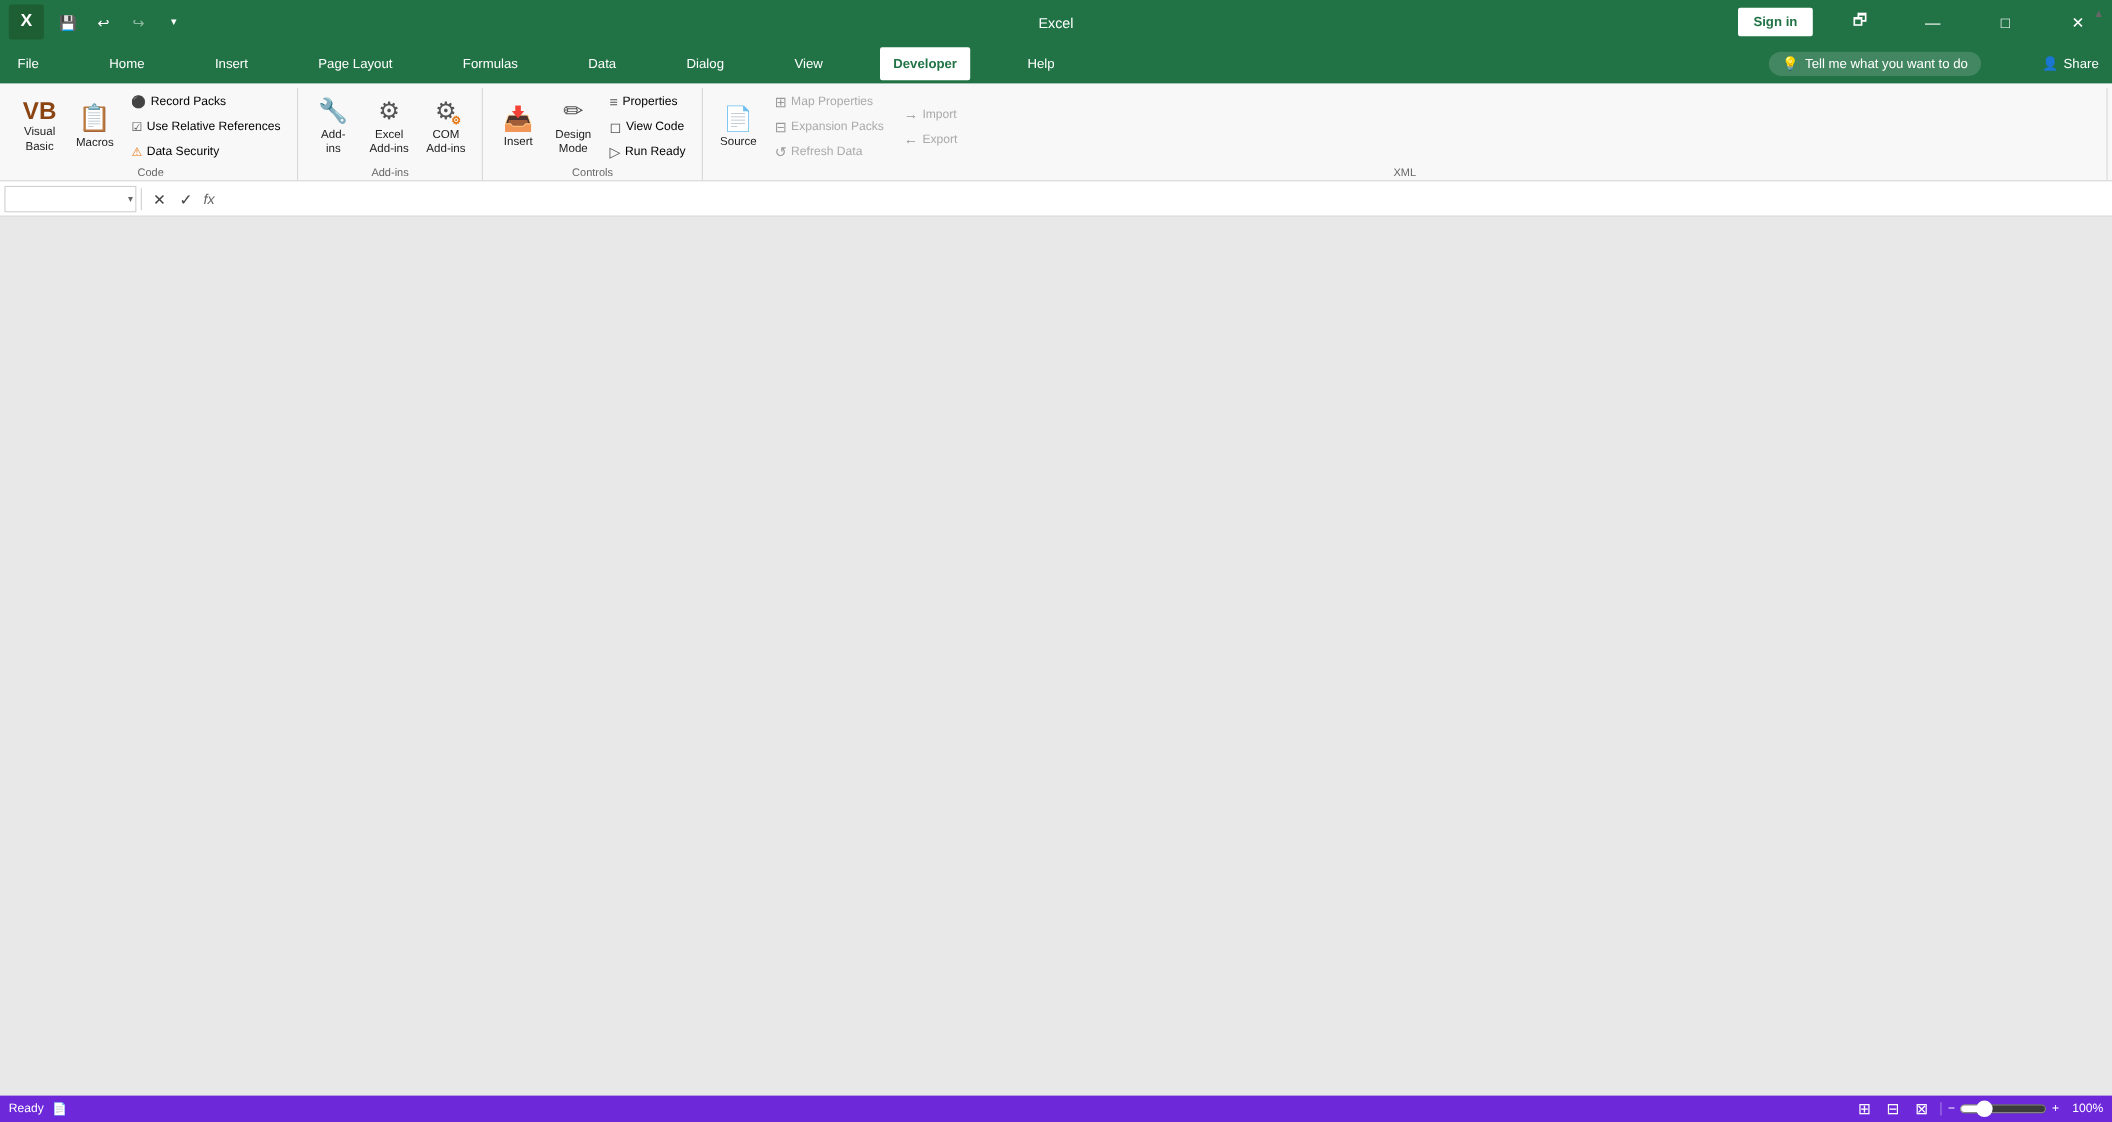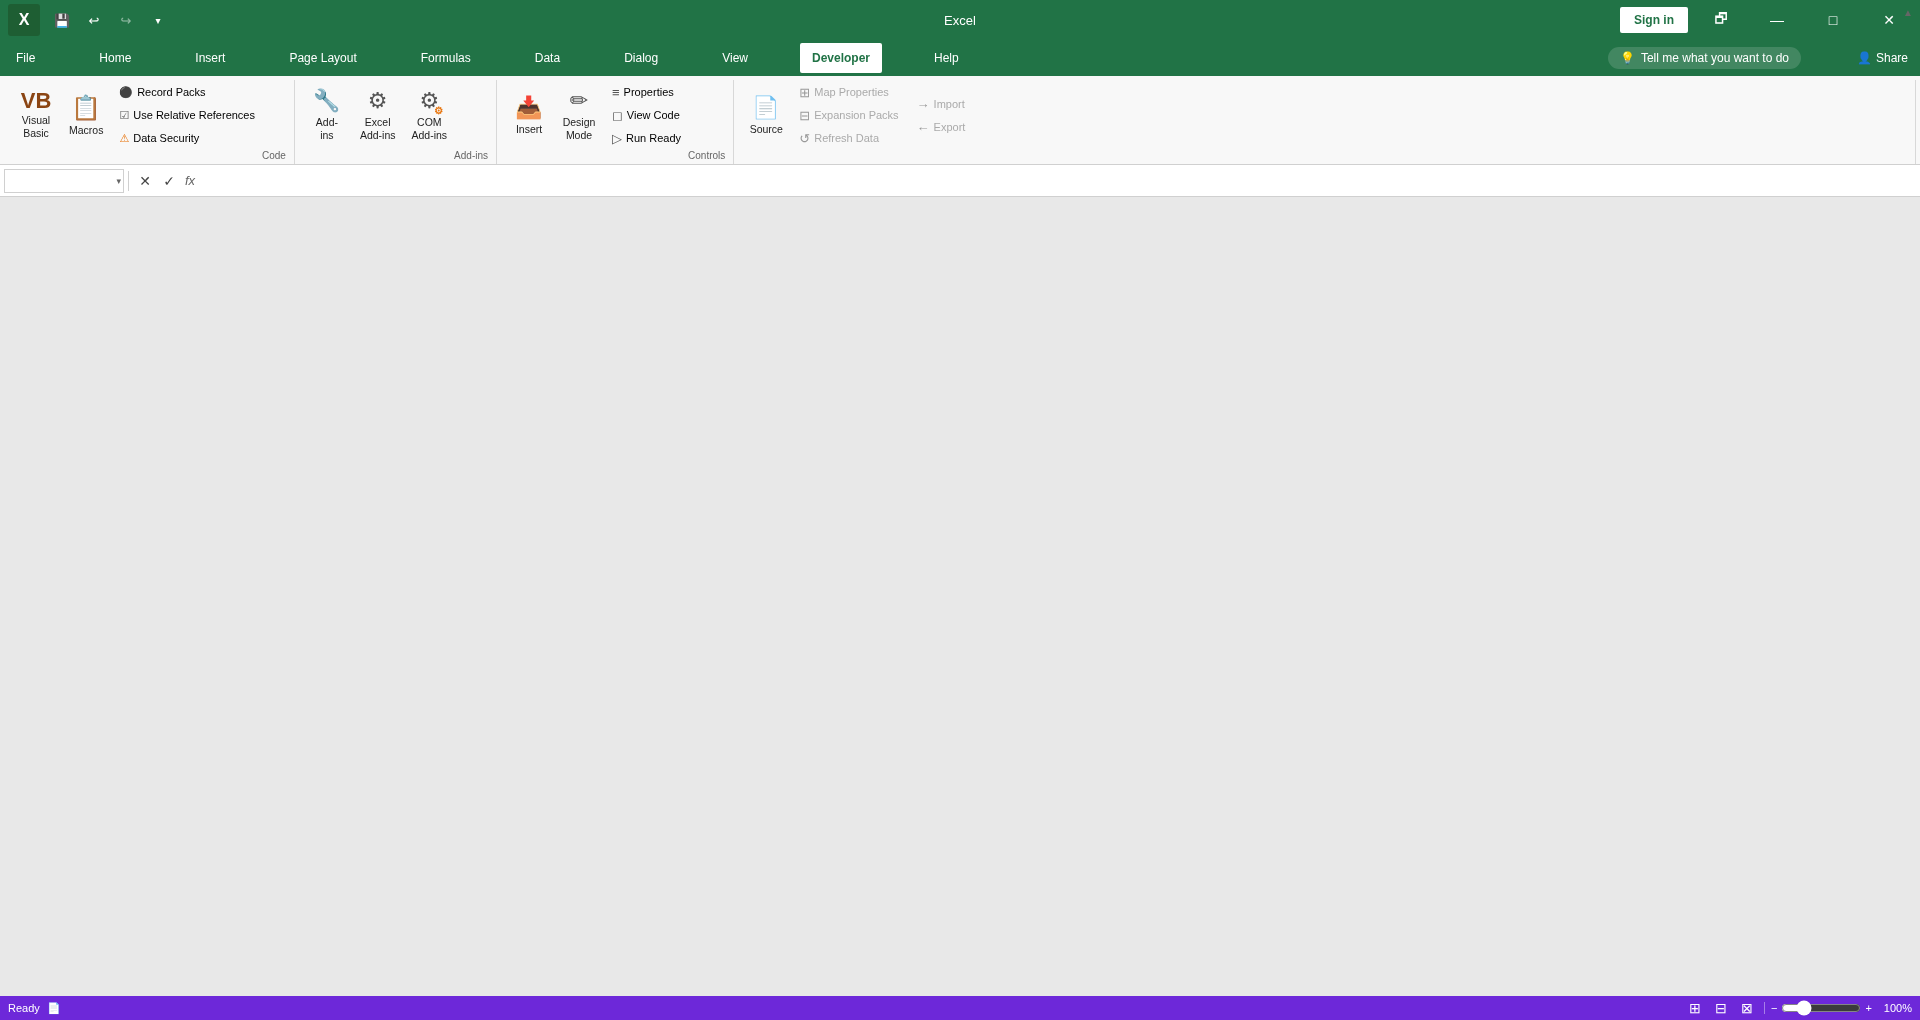--- a/index.html
+++ b/index.html
@@ -11,21 +11,21 @@
       height: 40px;
       display: flex;
       align-items: center;
       justify-content: space-between;
       padding: 0 8px;
       color: white;
       flex-shrink: 0;
     }
     #title-bar-left { display: flex; align-items: center; gap: 4px; }
     #title-bar-center { position: absolute; left: 50%; transform: translateX(-50%); font-size: 13px; font-weight: 500; color: white; }
-    #title-bar-right { display: flex; align-items: center; gap: 10px; margin-left: auto; }
+    #title-bar-right { display: flex; align-items: center; gap: 20px; margin-left: auto; }
 
     .titlebar-btn {
       width: 46px; height: 32px;
       background: transparent; border: none; color: white;
       font-size: 14px; cursor: pointer; display: flex; align-items: center; justify-content: center;
     }
 
     .qat-btn {
       width: 28px; height: 28px;
       background: transparent; border: none; color: white;
@@ -88,21 +88,21 @@
       flex-shrink: 0;
     }
     #ribbon-content {
       display: flex;
       align-items: stretch;
       padding: 4px 4px 0 4px;
       height: 88px;
     }
     .ribbon-group {
       display: flex;
-      flex-direction: row;
+      flex-direction: column;
       border-right: 1px solid #d8d8d8;
       padding: 0 8px;
       position: relative;
     }
     .ribbon-group:last-child { border-right: none; }
     .ribbon-group-items {
       display: flex;
       align-items: flex-start;
       flex: 1;
       gap: 2px;
@@ -405,20 +405,21 @@
               <span class="small-icon-gray">→</span>
               <span style="color:#aaa;">Import</span>
             </button>
             <button class="ribbon-btn-small">
               <span class="small-icon-gray">←</span>
               <span style="color:#aaa;">Export</span>
             </button>
           </div>
         </div>
       </div>
+      <div class="ribbon-group-label">XML</div>
     </div>
 
     <button id="ribbon-collapse">▲</button>
   </div>
 </div>
 
 <div id="formula-bar">
   <div id="name-box">
     <input id="name-box-input" value="" style="">
     <span id="name-box-arrow">▾</span>

